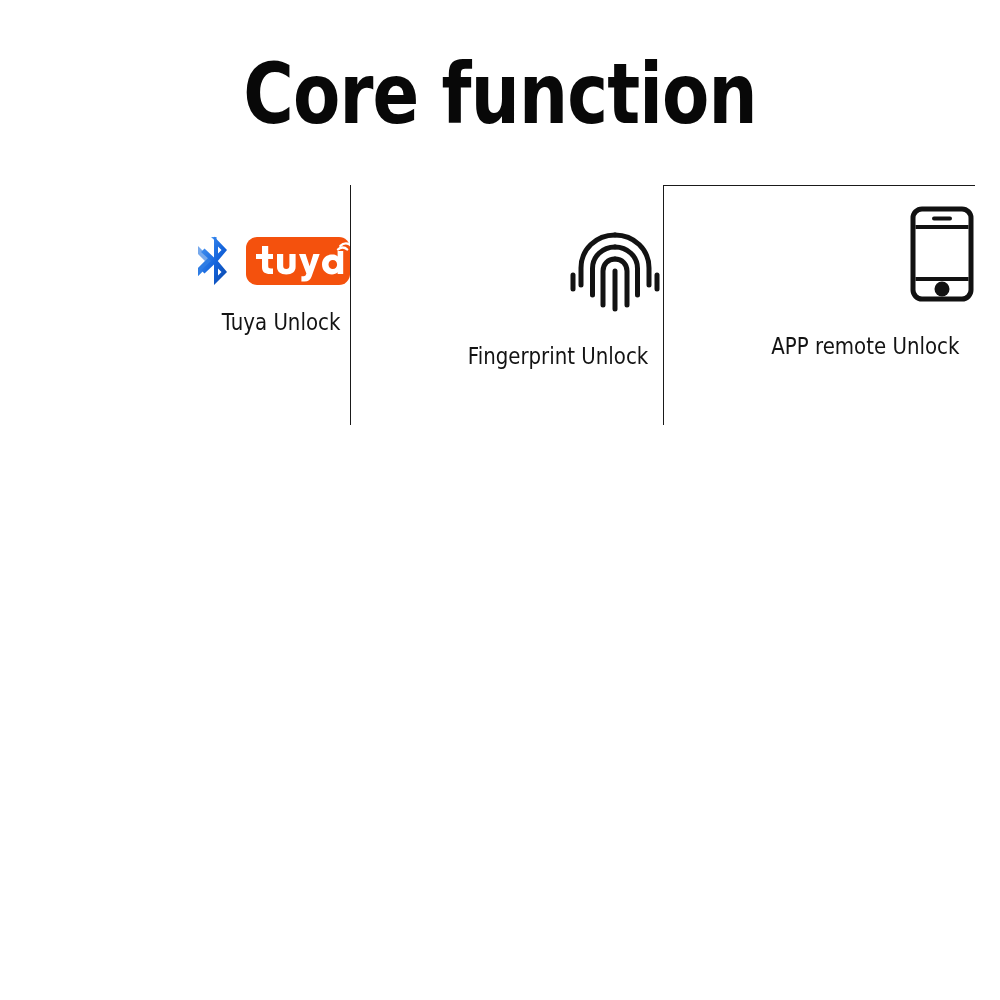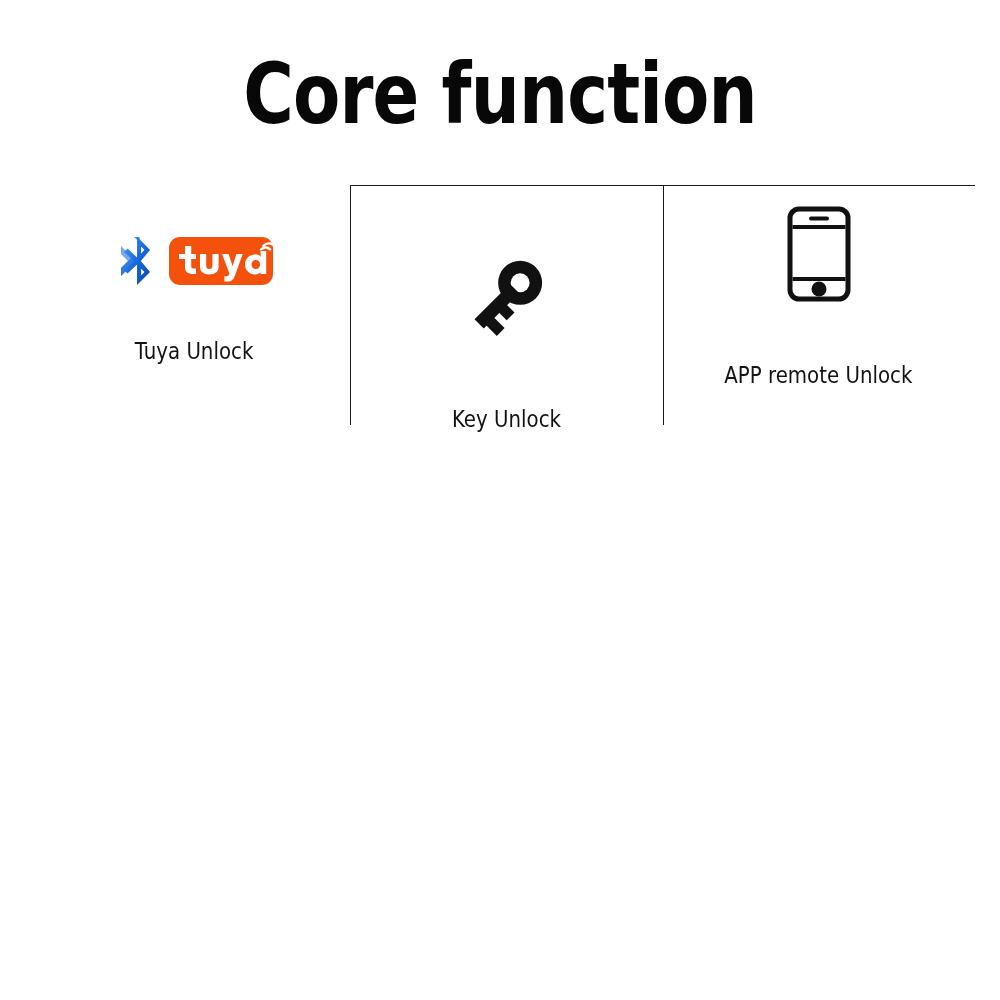--- a/index.html
+++ b/index.html
@@ -41,23 +41,22 @@
     width: 937px;
     height: 723px;
     display: grid;
     grid-template-columns: 1fr 1fr 1fr;
     grid-template-rows: 240px 258px 225px;
   }
   .cell {
     position: relative;
     display: flex;
     flex-direction: column;
-    align-items: center;
+    align-items: flex-end;
     justify-content: flex-start;
-    gap: 29px;
   }
   
   .cell.col2, .cell.col3 { box-shadow: inset 1px 0 0 0 #1a1a1a; }
   .cell.row2, .cell.row3 { box-shadow: inset 0 1px 0 0 #1a1a1a; }
   .cell.col2.row2, .cell.col3.row2,
   .cell.col2.row3, .cell.col3.row3 {
     box-shadow: inset 1px 0 0 0 #1a1a1a, inset 0 1px 0 0 #1a1a1a;
   }
 
   .icon-wrap {
@@ -163,40 +162,39 @@
 
             <path d="M92 12.5 C94.6 9.8 98.6 9.8 101.2 12.5" stroke="#ffffff" stroke-width="2.4" fill="none" stroke-linecap="round"></path>
             <path d="M94.4 8.8 C97.6 5.6 102.2 5.6 105.2 8.8" stroke="#ffffff" stroke-width="2.4" fill="none" stroke-linecap="round"></path>
           </svg>
         </div>
       </div>
     </div>
     <div class="cell-label">Tuya Unlock</div>
   </div>
 
-
-
-
-  <div class="cell col2 row2 c-key">
+  <div class="cell col2 row1 c-fing">
     <div class="icon-wrap">
-      <svg width="96" height="100" viewBox="0 0 96 100">
-        <g transform="rotate(-45 48 50)">
-
-          <circle cx="68" cy="50" r="22" fill="#111111"></circle>
-          <circle cx="68" cy="50" r="9.5" fill="#ffffff"></circle>
-
-          <rect x="10" y="43.5" width="50" height="13" fill="#111111"></rect>
-
-          <rect x="14" y="56" width="11" height="15" fill="#111111"></rect>
-          <rect x="32" y="56" width="11" height="11" fill="#111111"></rect>
-        </g>
+      <svg width="96" height="104" viewBox="0 0 96 104" fill="none" stroke="#121212" stroke-width="5" stroke-linecap="round">
+        <path d="M48 20 C29 20 14 34.5 14 53 L14 70"></path>
+        <path d="M48 20 C67 20 82 34.5 82 53 L82 70"></path>
+        <path d="M48 32 C35.5 32 25.5 41.5 25.5 53.5 L25.5 80"></path>
+        <path d="M48 32 C60.5 32 70.5 41.5 70.5 53.5 L70.5 80"></path>
+        <path d="M48 44 C41 44 36 49.2 36 56 L36 90"></path>
+        <path d="M48 44 C55 44 60 49.2 60 56 L60 90"></path>
+        <path d="M48 56 L48 94"></path>
+        <path d="M6 60 L6 74" stroke-width="5"></path>
+        <path d="M90 60 L90 74" stroke-width="5"></path>
       </svg>
     </div>
-    <div class="cell-label">Key Unlock</div>
+    <div class="cell-label">Fingerprint Unlock</div>
   </div>
+
+
+
 
 
 
 
   <div class="cell col3 row3 c-app">
     <div class="icon-wrap">
       <svg width="66" height="98" viewBox="0 0 66 98">
         <rect x="4" y="4" width="58" height="90" rx="9" ry="9" fill="#ffffff" stroke="#111111" stroke-width="5"></rect>
         <line x1="6.5" y1="22" x2="59.5" y2="22" stroke="#111111" stroke-width="4"></line>
         <line x1="6.5" y1="74" x2="59.5" y2="74" stroke="#111111" stroke-width="4"></line>

